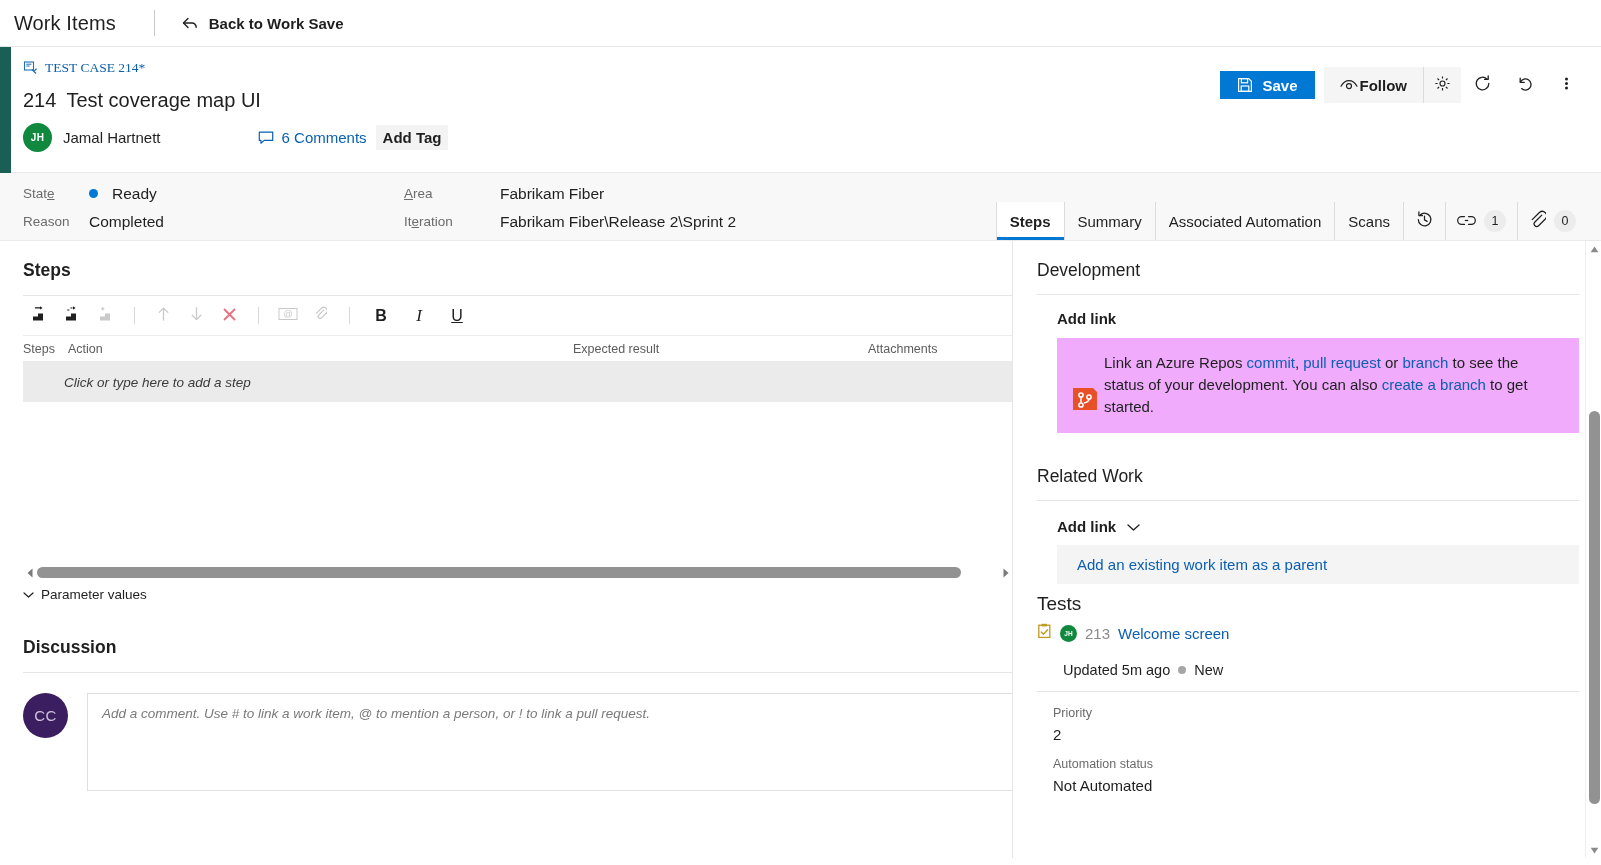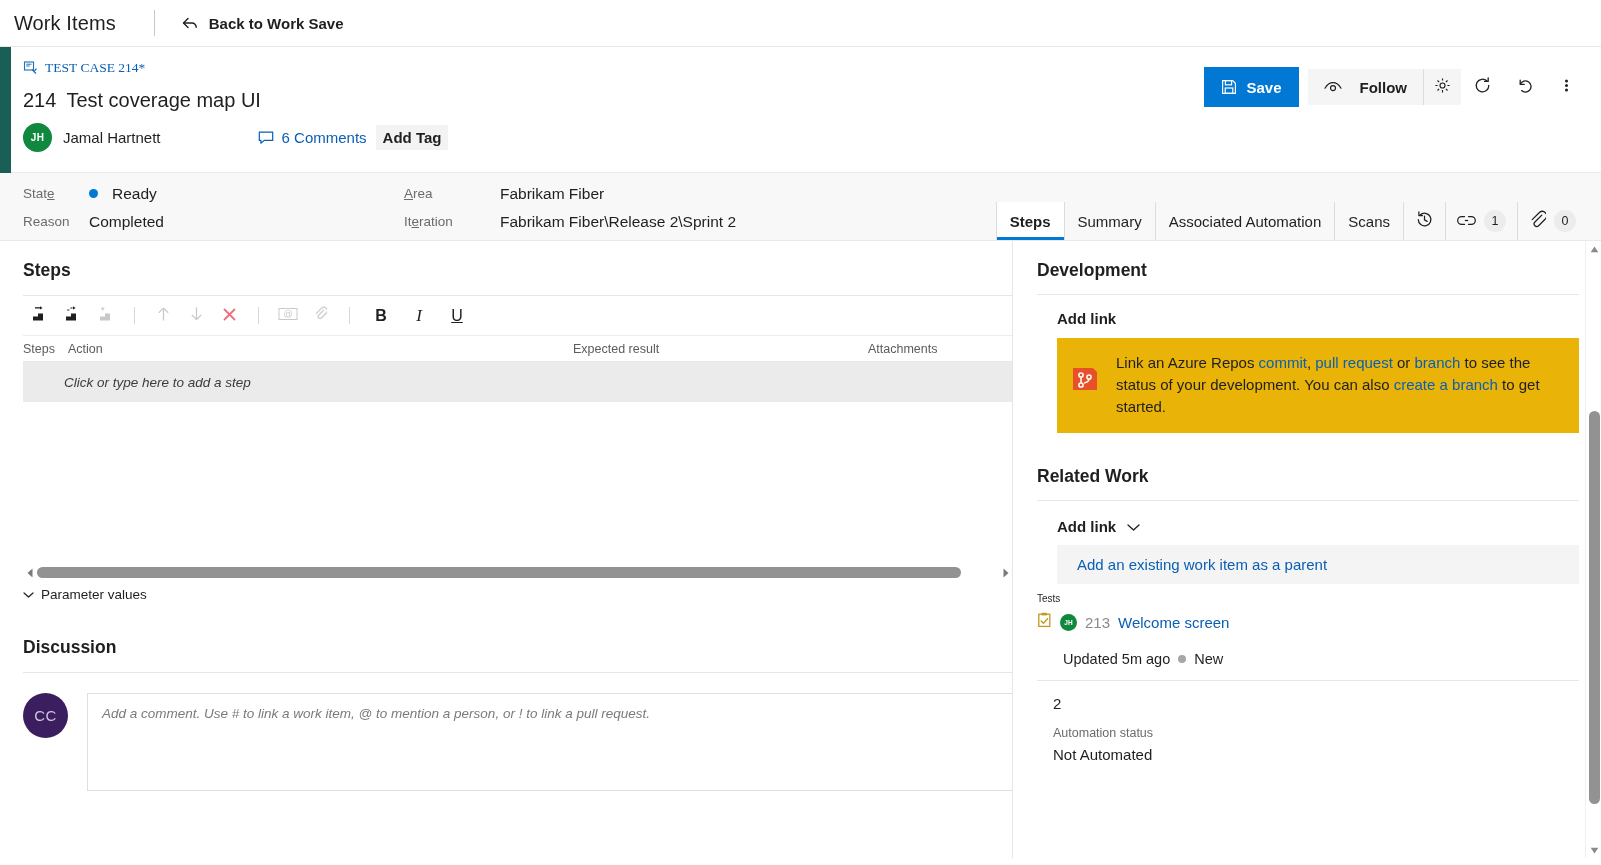--- a/index.html
+++ b/index.html
@@ -107,31 +107,31 @@
 
   
   .hdr-tools {
     position: absolute; right: 14px; top: 20px;
     display: flex; align-items: center;
   }
   .btn-save {
     display: flex; align-items: center; gap: 9px;
     background: #0078d4; color: #ffffff;
     font-size: 15px; font-weight: 700;
-    height: 40px; padding: 0 17px;
+    height: 28px; padding: 0 17px;
     border: none; cursor: pointer;
     font-family: inherit;
   }
   .save-icon { width:16px; height:16px; display:block; }
   .follow-group {
     display: flex; align-items: stretch;
     background: #f5f5f5; margin-left: 9px;
   }
   .btn-follow {
-    display: flex; align-items: center; gap: 18px;
+    display: flex; align-items: center; gap: 2px;
     font-size: 15px; font-weight: 700; color: #1f1f1f;
     height: 36px; padding: 0 16px;
     background: transparent; border: none; cursor: pointer;
     font-family: inherit;
   }
   .eye-icon { width:18px; height:12px; display:block; }
   .btn-gear {
     display:flex; align-items:center; justify-content:center;
     width: 38px; height: 36px;
     background: transparent; border: none; cursor: pointer;
@@ -325,48 +325,49 @@
     flex: 1; height: 98px;
     border: 1px solid #dfdfdf;
     background: #ffffff;
     padding: 12px 14px;
     font-size: 13.5px; font-style: italic; color: #7a7a7a;
     cursor: text;
   }
 
   
   .rp-title {
-    font-size: 17.5px; font-weight: 700; color: #1f1f1f;
+    font-size: 17.5px; font-weight: 400; color: #1f1f1f;
     margin: 0; padding-top: 0;
   }
   .rp-rule { height:1px; background:#e6e6e6; margin: 13px 0 0 0; }
   .rp-indent { padding-left: 20px; }
   .addlink-label {
     font-size: 15px; font-weight: 700; color: #1f1f1f;
     display: flex; align-items: center; gap: 11px;
     cursor: pointer;
   }
   .dev-card {
-    background: #eab308;
-    display: flex; gap: 16px;
+    background: #f0abfc;
+    display: flex; gap: 4px;
     padding: 14px 17px 15px 13px;
     margin-top: 11px;
+    align-items: flex-end;
   }
   .repo-icon { width: 30px; height: 30px; flex: none; margin-top: 12px; }
   .dev-text { font-size: 15px; line-height: 1.47; color: #1f1f1f; }
   a.lnk { color: #0a5fb3; text-decoration: none; cursor: pointer; }
 
   .parent-row {
     background: #f4f4f4;
     padding: 11px 0 11px 20px;
     margin-top: 10px;
     font-size: 15px; color: #0a5fb3;
     cursor: pointer;
   }
-  .tests-label { font-size: 10px; color: #1f1f1f; margin-top: 9px; }
+  .tests-label { font-size: 19px; color: #1f1f1f; margin-top: 9px; }
   .test-item { display: flex; align-items: center; gap: 8px; margin-top: 8px; }
   .tc-icon { width: 15px; height: 16px; flex: none; }
   .avatar-xs {
     width: 17px; height: 17px; border-radius: 50%;
     background: #10893e; color: #ffffff;
     font-size: 6.5px; font-weight: 700;
     display: flex; align-items: center; justify-content: center;
     flex: none;
   }
   .test-num { font-size: 15px; color: #8a8a8a; }
@@ -780,20 +781,21 @@
     </div>
     <div class="test-sub">
       <span>Updated 5m ago</span>
       <span class="dot-grey"></span>
       <span>New</span>
     </div>
 
     <div class="rp-rule"></div>
 
     <div class="status-field">
+      <div class="sf-label">Priority</div>
       <div class="sf-value">2</div>
     </div>
     <div class="status-field">
       <div class="sf-label">Automation status</div>
       <div class="sf-value">Not Automated</div>
     </div>
 
     <div class="vscroll">
       <div class="vs-arrow-top">
         <svg width="9" height="7" viewBox="0 0 9 7" fill="#8a8a8a">

